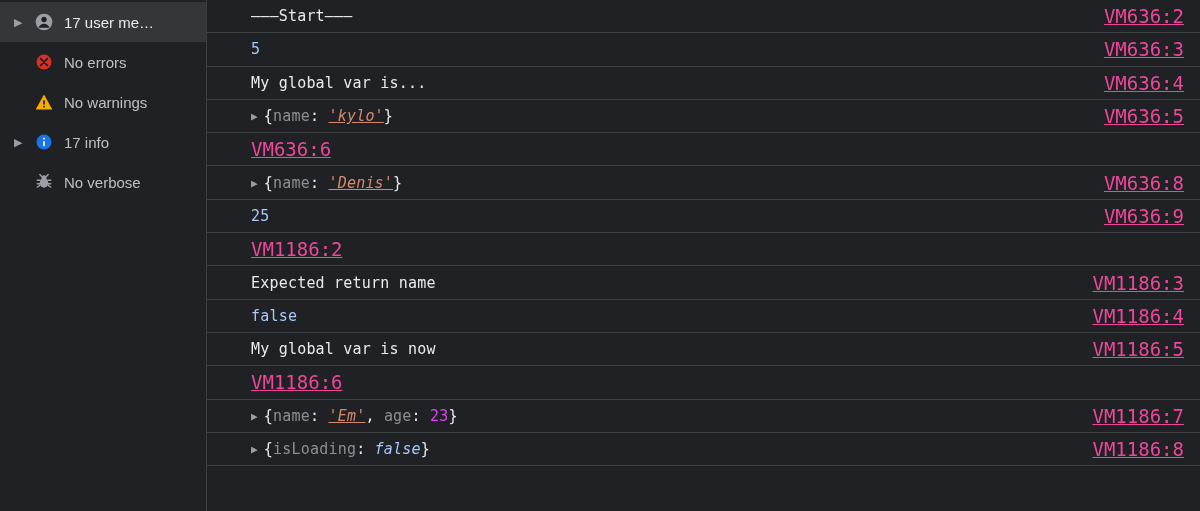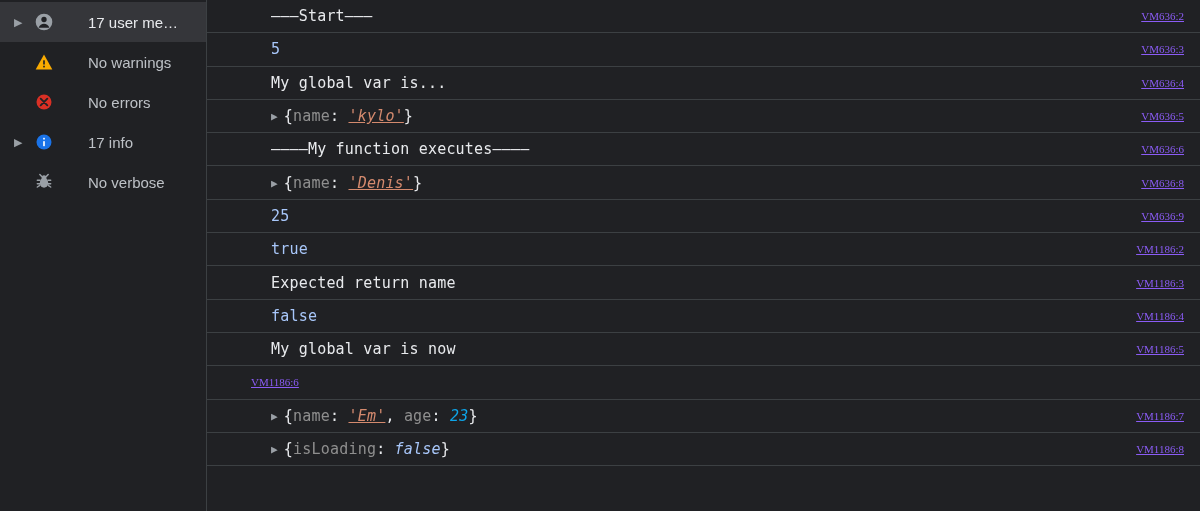--- a/index.html
+++ b/index.html
@@ -55,21 +55,20 @@
       height: 20px;
       display: flex;
       align-items: center;
       justify-content: center;
       flex-shrink: 0;
     }
     .sidebar-item .label {
       overflow: hidden;
       text-overflow: ellipsis;
       white-space: nowrap;
-      margin-left: 24px;
     }
     .main {
       flex: 1;
       display: flex;
       flex-direction: column;
       border-left: 1px solid #3c4043;
     }
     .row {
       display: flex;
       align-items: center;
@@ -77,41 +76,39 @@
       padding: 0 16px 0 44px;
       height: 33.3px;
       font-family: Menlo, Monaco, monospace;
       font-size: 15px;
     }
     .row .msg {
       flex: 1;
       white-space: nowrap;
       color: #e8eaed;
       letter-spacing: 0.2px;
-      margin-left: 20px;
     }
     .row .src {
-      color: #8b5cf6;
-      font-size: 11px;
+      color: #ec4899;
+      font-size: 19px;
       text-decoration: underline;
       cursor: pointer;
-      font-family: Liberation Serif, serif;
     }
     .tri {
       color: #9aa0a6;
       margin-right: 6px;
       font-size: 11px;
       display:inline-block;
       position: relative;
       top: -1px;
     }
     .obj-brace { color: #e8eaed; }
     .obj-key { color: #8f8f8f; }
     .obj-str { color: #d48a6e; font-style: italic; text-decoration: underline; }
-    .obj-num { color: #0ea5e9; font-style: italic; }
+    .obj-num { color: #d946ef; }
     .obj-bool { color: #a8c7fa; font-style: italic; }
     .num { color: #a8c7fa; }
     .bool { color: #a8c7fa; }
     .txt { color: #e8eaed; }
   </style>
 </head>
 <body>
 
 <div class="sidebar" id="sidebar">
     <div class="sidebar-item selected">
@@ -122,36 +119,36 @@
           <circle cx="12" cy="9" r="3.2" fill="#202124"></circle>
           <path d="M5.5 19c1-3.4 4-5 6.5-5s5.5 1.6 6.5 5" fill="#202124"></path>
         </svg>
       </span>
       <span class="label">17 user me…</span>
     </div>
     <div class="sidebar-item">
       <span class="chev hidden">▶</span>
       <span class="icon">
         <svg width="20" height="20" viewBox="0 0 24 24">
+          <circle cx="12" cy="12" r="9" fill="#d93025"></circle>
+          <path d="M8 8l8 8M16 8l-8 8" stroke="#202124" stroke-width="2.2" stroke-linecap="round"></path>
+        </svg>
+      </span>
+      <span class="label">No errors</span>
+    </div>
+    <div class="sidebar-item">
+      <span class="chev hidden">▶</span>
+      <span class="icon">
+        <svg width="20" height="20" viewBox="0 0 24 24">
           <path d="M12 3l10 18H2z" fill="#f9ab00"></path>
           <rect x="11" y="10" width="2" height="5" fill="#202124"></rect>
           <rect x="11" y="16.5" width="2" height="2" fill="#202124"></rect>
         </svg>
       </span>
       <span class="label">No warnings</span>
-    </div>
-    <div class="sidebar-item">
-      <span class="chev hidden">▶</span>
-      <span class="icon">
-        <svg width="20" height="20" viewBox="0 0 24 24">
-          <circle cx="12" cy="12" r="9" fill="#d93025"></circle>
-          <path d="M8 8l8 8M16 8l-8 8" stroke="#202124" stroke-width="2.2" stroke-linecap="round"></path>
-        </svg>
-      </span>
-      <span class="label">No errors</span>
     </div>
     <div class="sidebar-item">
       <span class="chev">▶</span>
       <span class="icon">
         <svg width="20" height="20" viewBox="0 0 24 24">
           <circle cx="12" cy="12" r="9" fill="#1a73e8"></circle>
           <rect x="11" y="11" width="2" height="6" fill="#fff"></rect>
           <rect x="11" y="7" width="2" height="2" fill="#fff"></rect>
         </svg>
       </span>
@@ -180,33 +177,31 @@
     </div>
     <div class="row">
       <div class="msg"><span class="txt">My global var is...</span></div>
       <a class="src">VM636:4</a>
     </div>
     <div class="row">
       <div class="msg"><span class="tri">▶</span><span class="obj-brace">{</span><span class="obj-key">name</span><span class="obj-brace">: </span><span class="obj-str">'kylo'</span><span class="obj-brace">}</span></div>
       <a class="src">VM636:5</a>
     </div>
     <div class="row">
-      <div class="msg"><span class="txt">————My function executes————</span></div>
       <a class="src">VM636:6</a>
     </div>
     <div class="row">
       <div class="msg"><span class="tri">▶</span><span class="obj-brace">{</span><span class="obj-key">name</span><span class="obj-brace">: </span><span class="obj-str">'Denis'</span><span class="obj-brace">}</span></div>
       <a class="src">VM636:8</a>
     </div>
     <div class="row">
       <div class="msg"><span class="num">25</span></div>
       <a class="src">VM636:9</a>
     </div>
     <div class="row">
-      <div class="msg"><span class="bool">true</span></div>
       <a class="src">VM1186:2</a>
     </div>
     <div class="row">
       <div class="msg"><span class="txt">Expected return name</span></div>
       <a class="src">VM1186:3</a>
     </div>
     <div class="row">
       <div class="msg"><span class="bool">false</span></div>
       <a class="src">VM1186:4</a>
     </div>

